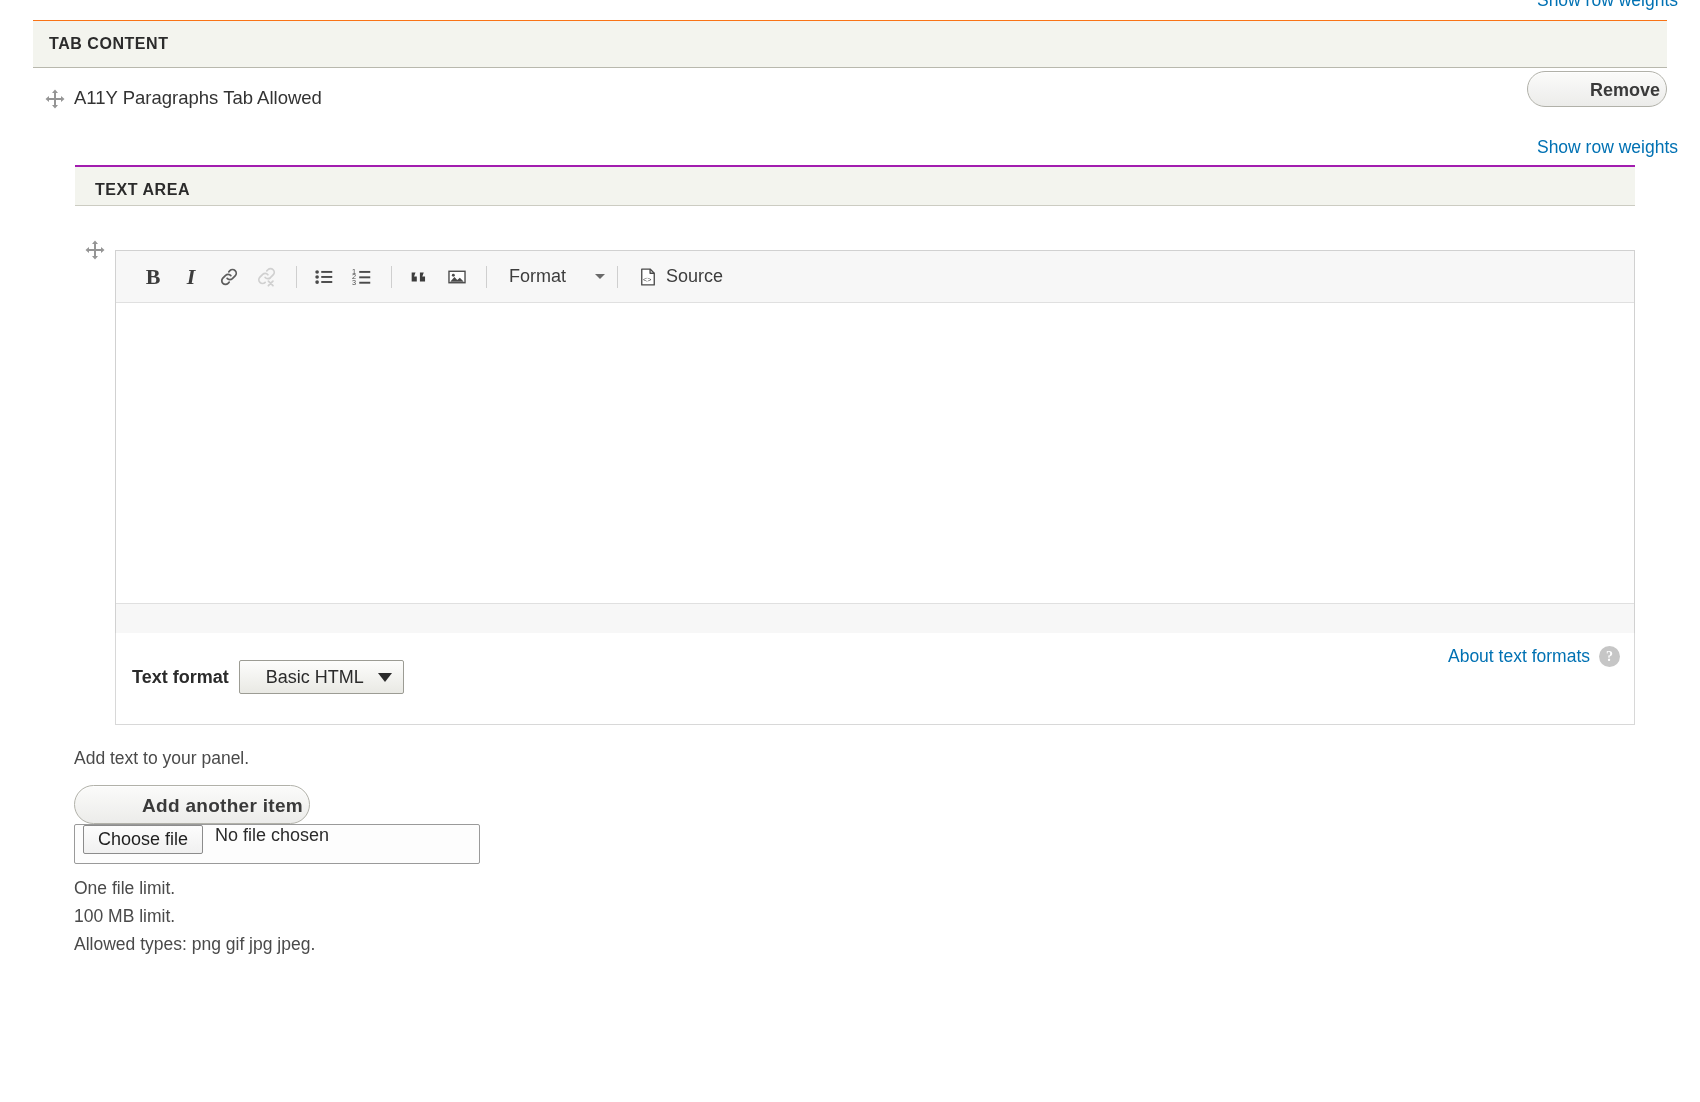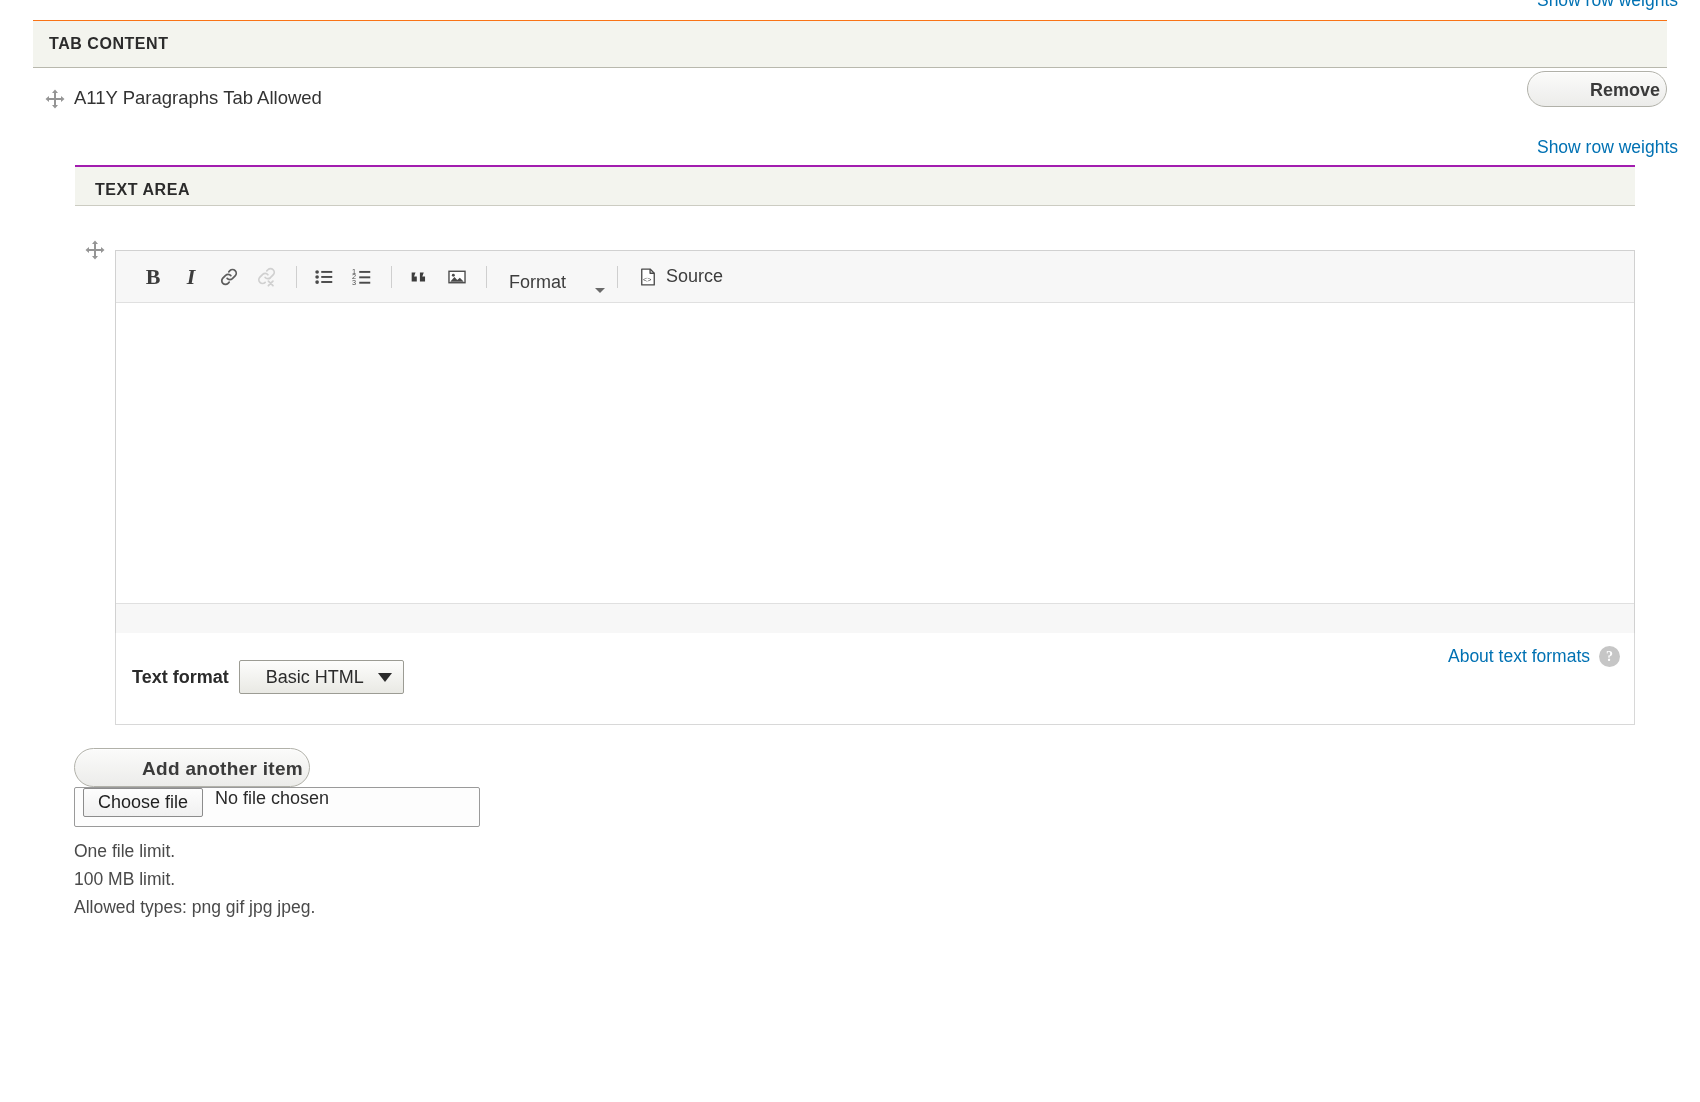--- a/index.html
+++ b/index.html
@@ -156,21 +156,21 @@
   }
   .cke-bold {
     font-family: "Liberation Serif", serif;
     font-weight: bold; font-size: 22px; color: #3d3d3d;
   }
   .cke-italic {
     font-family: "Liberation Serif", serif;
     font-style: italic; font-weight: bold; font-size: 22px; color: #3d3d3d;
   }
   .cke-combo {
-    display: flex; align-items: flex-end;
+    display: flex; align-items: center;
     height: 32px;
     padding: 0 6px 0 10px;
     cursor: pointer;
     border-radius: 2px;
     min-width: 112px;
     justify-content: space-between;
   }
   .cke-combo-label { font-size: 18px; color: #3d3d3d; }
   .cke-caret {
     width: 0; height: 0;
@@ -462,20 +462,21 @@
       </span>
     </div>
     <div class="format-right">
       <a class="link">About text formats</a>
       <span class="help-icon">?</span>
     </div>
   </div>
 
   <div class="bottom">
 
+    <p class="field-desc">Add text to your panel.</p>
 
     <button class="btn btn-add-another">Add another item</button>
 
 
     <div class="file-input">
       <span class="file-btn">Choose file</span>
       <span class="file-name">No file chosen</span>
     </div>
 
     <div class="file-hints">

